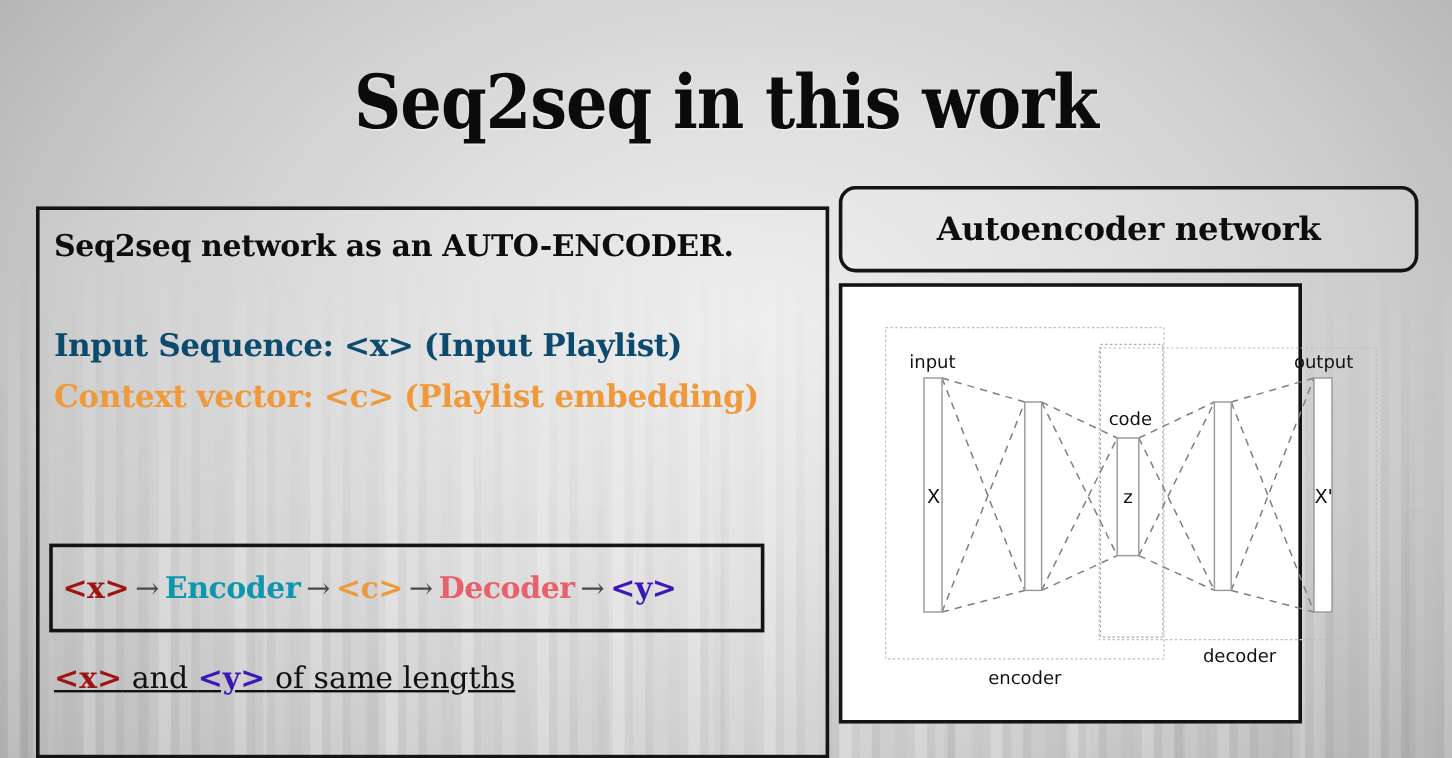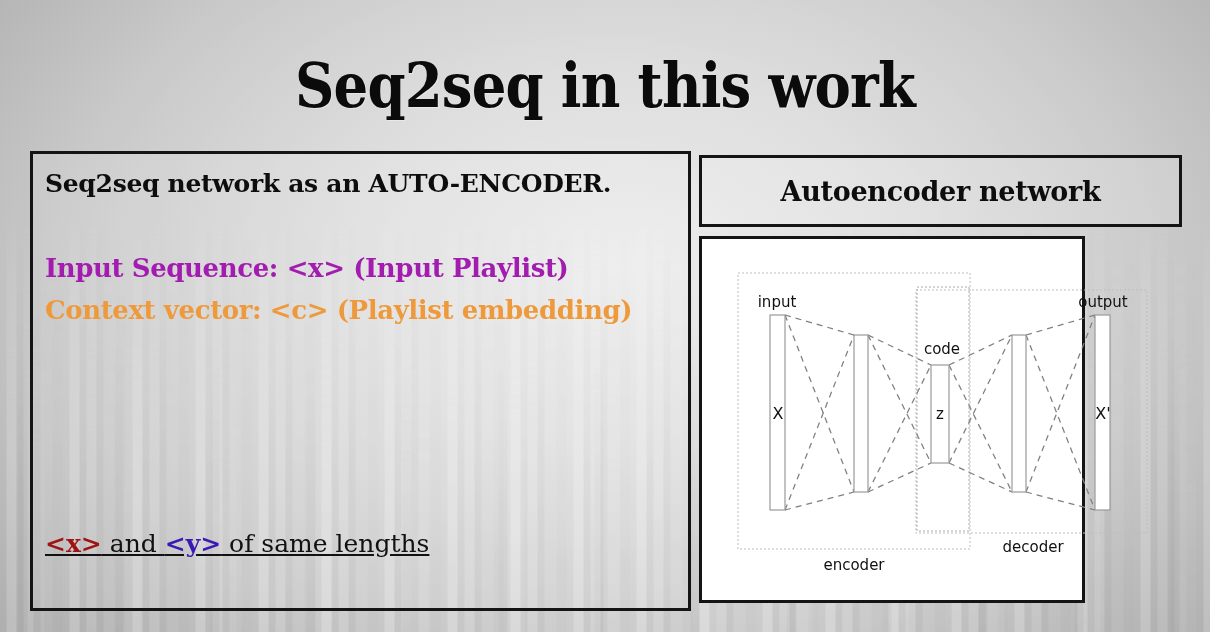--- a/index.html
+++ b/index.html
@@ -98,32 +98,33 @@
   }
 
   
   .panel {
     position: absolute;
     border: 3px solid #141414;
     box-sizing: border-box;
   }
   #left-panel {
     left: 30px;
-    top: 151px;
+    top: 172px;
     width: 661px;
     height: 460px;
     background: rgba(255,255,255,0.10);
     padding-left: 40px;
   }
   #right-header-panel {
     left: 699px;
     top: 155px;
     width: 483px;
     height: 72px;
     background: rgba(255,255,255,0.14);
+    border-radius: 14px;
   }
   #right-diagram-panel {
     left: 699px;
     top: 236px;
     width: 386px;
     height: 367px;
     background: #ffffff;
   }
 
   
@@ -145,21 +146,21 @@
     font-size: 25px;
     color: #0d0d0d;
     letter-spacing: -0.3px;
   }
   .seq-line {
     position: absolute;
     left: 0;
     font-size: 26px;
     letter-spacing: -0.4px;
   }
-  #line-input  { top: 100px; color: #a21caf; }
+  #line-input  { top: 100px; color: #0c4a6e; }
   #line-ctx    { top: 142px; color: #EE9A3C; }
   #line-out    { top: 184px; color: #4518B0; white-space: normal; width: 600px; line-height: 1.28; }
 
   
   #pipeline-box {
     position: absolute;
     left: 8px;
     top: 278px;
     width: 596px;
     height: 74px;
@@ -230,20 +231,25 @@
   <div class="panel" id="left-panel">
     <div class="lp-inner">
 
       <div class="lp-line heading-line">Seq2seq network as an AUTO-ENCODER.</div>
 
       <div class="lp-line seq-line" id="line-input">Input Sequence: &lt;x&gt;   (Input Playlist)</div>
 
       <div class="lp-line seq-line" id="line-ctx">Context vector: &lt;c&gt;    (Playlist embedding)</div>
 
 
+      <div id="pipeline-box">
+        <div id="pipeline-row">
+          <span class="tok-x">&lt;x&gt;</span><span class="arrow">→</span><span class="tok-enc">Encoder</span><span class="arrow">→</span><span class="tok-c">&lt;c&gt;</span><span class="arrow">→</span><span class="tok-dec">Decoder</span><span class="arrow">→</span><span class="tok-y">&lt;y&gt;</span>
+        </div>
+      </div>
 
       <div id="same-lengths"><b class="tok-x">&lt;x&gt;</b><span class="plain"> and </span><b class="tok-y">&lt;y&gt;</b><span class="plain"> of same lengths</span></div>
 
     </div>
   </div>
 
   <div class="panel" id="right-header-panel">
     <div id="autoencoder-title">Autoencoder network</div>
   </div>
 

